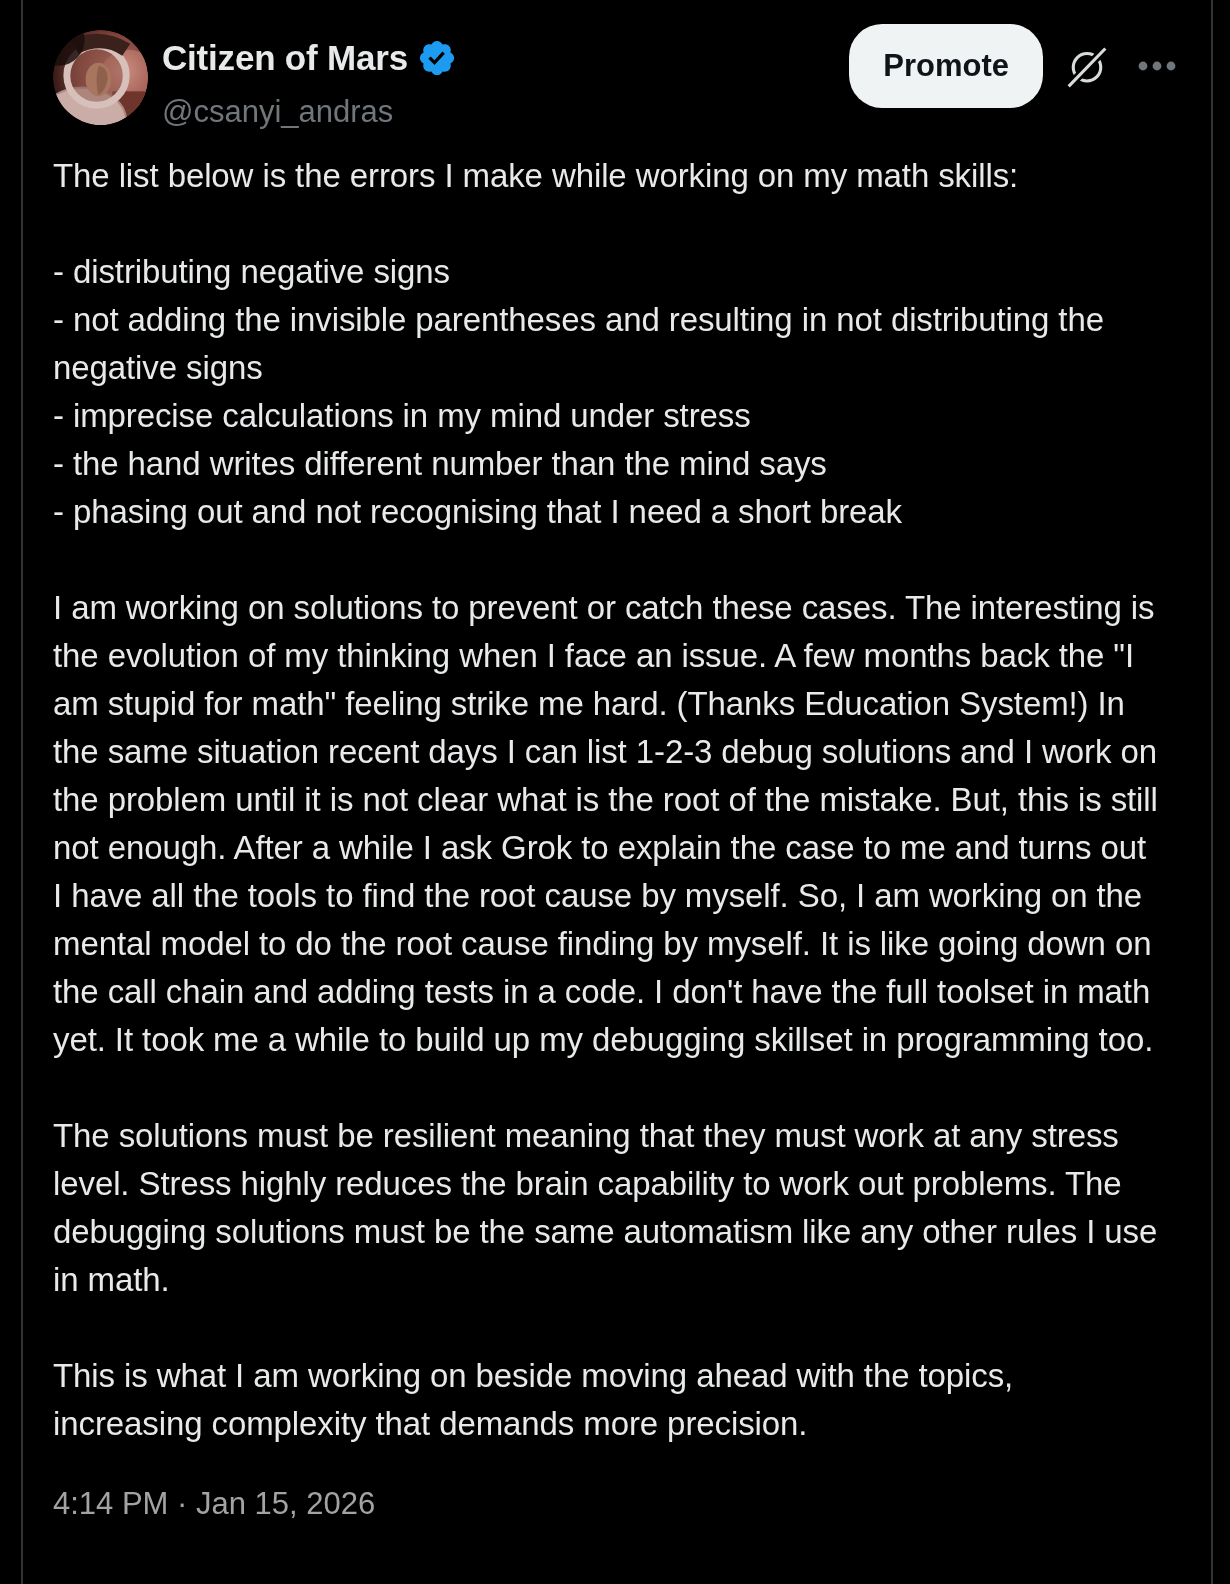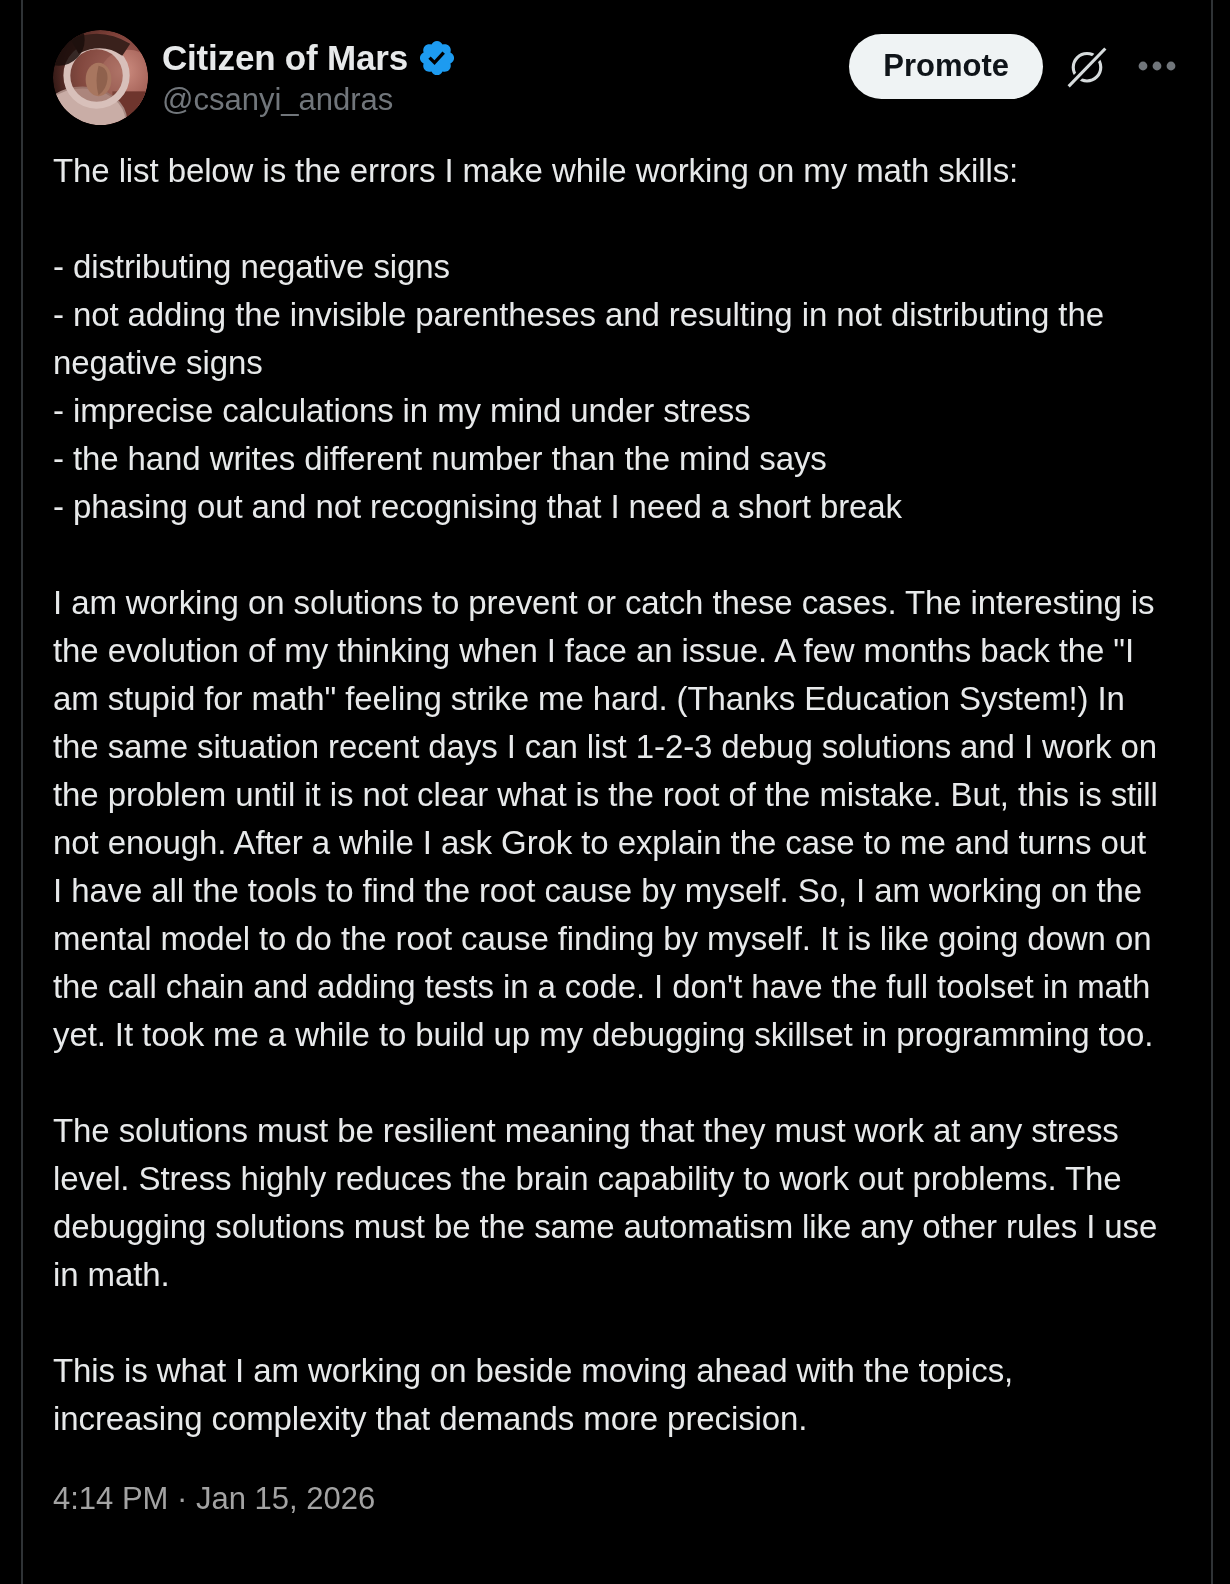--- a/index.html
+++ b/index.html
@@ -49,38 +49,38 @@
     font-size: 35px;
     font-weight: 700;
     letter-spacing: -0.2px;
     cursor: pointer;
   }
   .verified { display: inline-flex; }
   .verified svg { width: 40px; height: 40px; }
   .author-handle {
     color: #71767b;
     font-size: 31px;
-    margin-top: 4px;
+    margin-top: 16px;
     cursor: pointer;
   }
   .header-actions {
     margin-left: auto;
     display: flex;
     align-items: center;
     gap: 15px;
     height: 72px;
   }
   .promote-btn {
     border: none;
     background: #eff3f4;
     color: #0f1419;
     font-family: "Liberation Sans", "DejaVu Sans", sans-serif;
     font-size: 31px;
     font-weight: 700;
-    height: 65px;
+    height: 84px;
     padding: 0 34px;
     border-radius: 33px;
     cursor: pointer;
   }
   .grok-icon { display: inline-flex; margin-left: 4px; cursor: pointer; }
   .grok-icon svg { width: 50px; height: 50px; }
   .more-icon { display: inline-flex; margin-left: 6px; cursor: pointer; }
   .more-icon svg { width: 48px; height: 48px; }
   .tweet-body {
     margin-top: 22px;

